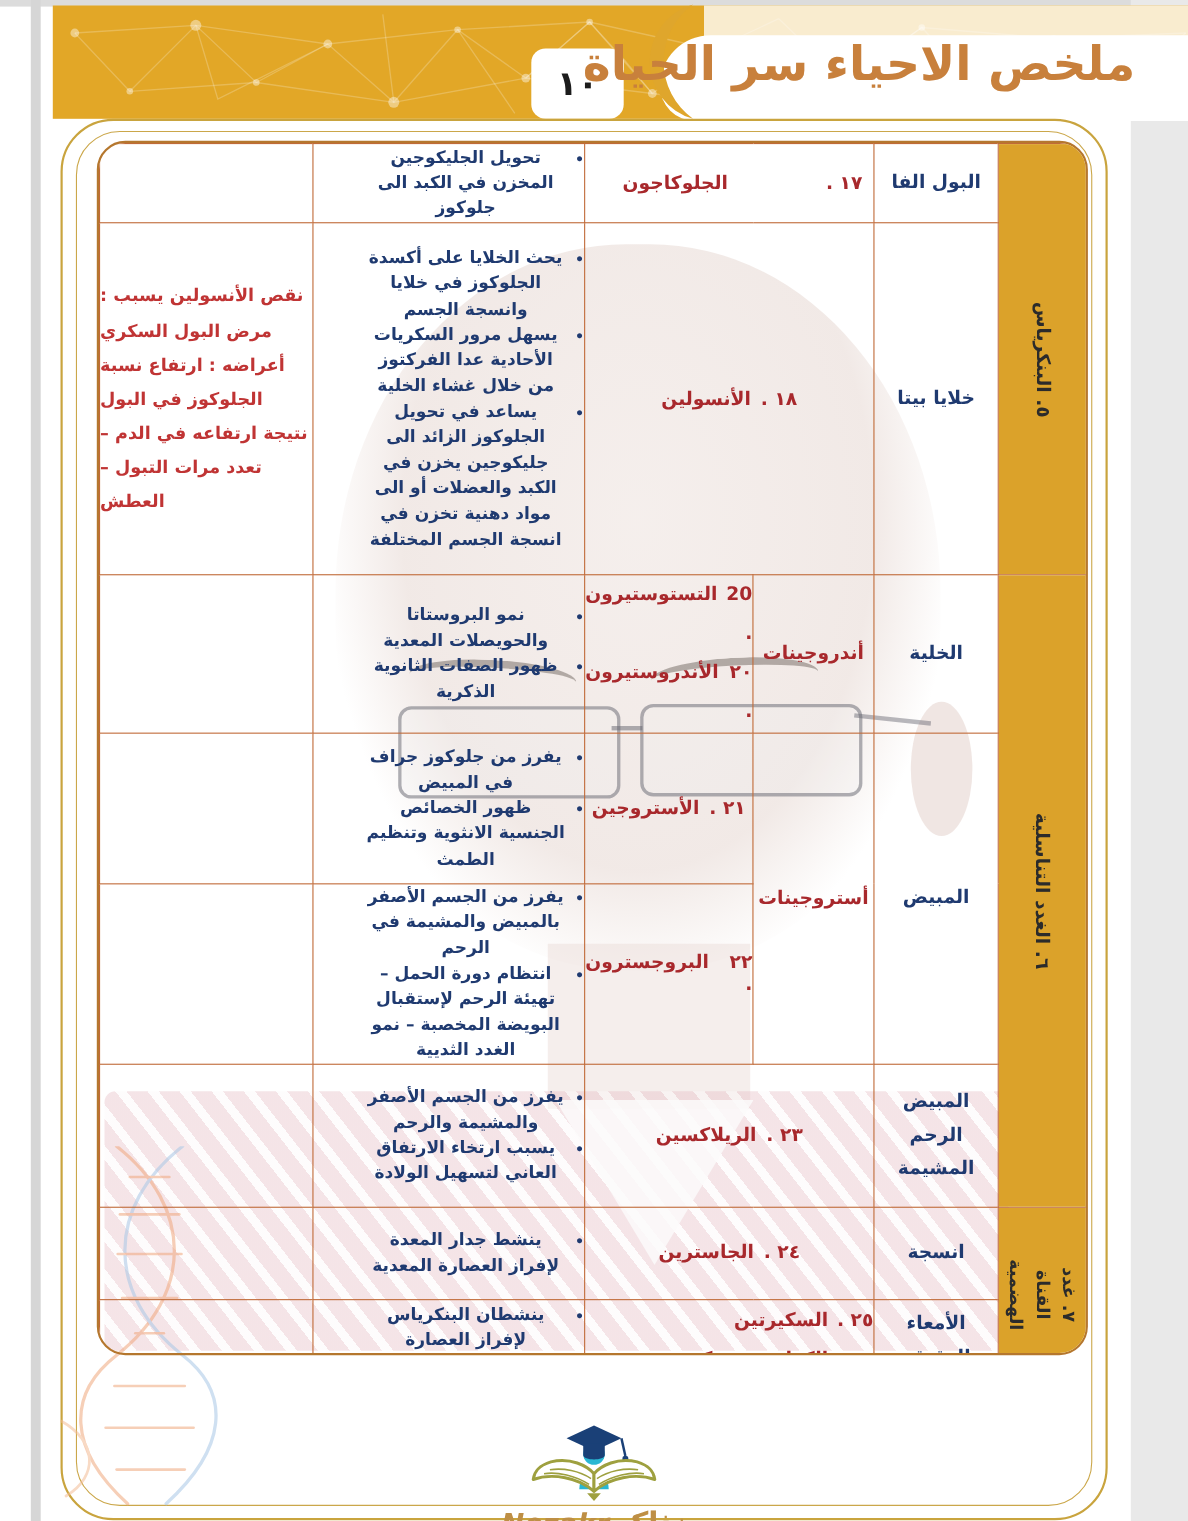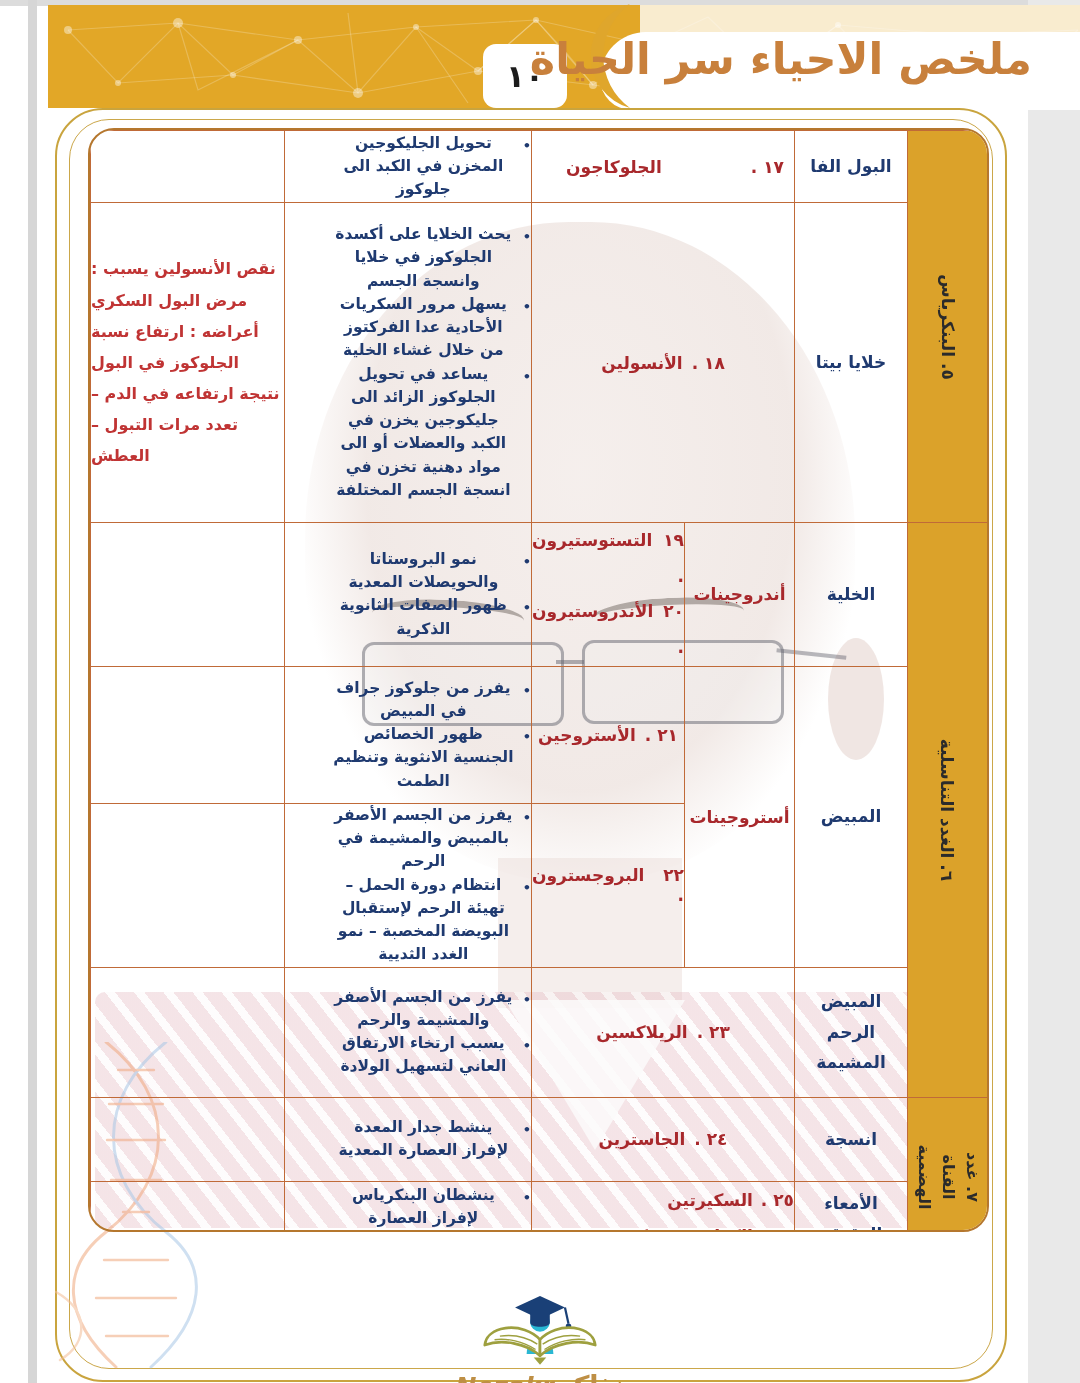--- a/index.html
+++ b/index.html
@@ -210,21 +210,21 @@
       <tr style="height:118px">
         <td class="cell-gold" rowspan="4">
           <div class="goldbox">
                 <div class="rot">٦. الغدد التناسلية</div>
               </div>
         </td>
         <td class="cell-organ">الخلية</td>
         <td class="cell-group">أندروجينات</td>
         <td class="cell-horm">
           <div class="h-line">
-            <span>١٩ .</span>
+            <span>20 .</span>
             <span>التستوستيرون</span>
           </div>
           <div class="h-line">
             <span>٢٠ .</span>
             <span>الأندروستيرون</span>
           </div>
         </td>
         <td class="cell-funcs">
           <div class="f-item">
                 <div class="ftext">نمو البروستاتا والحويصلات المعدية</div>

